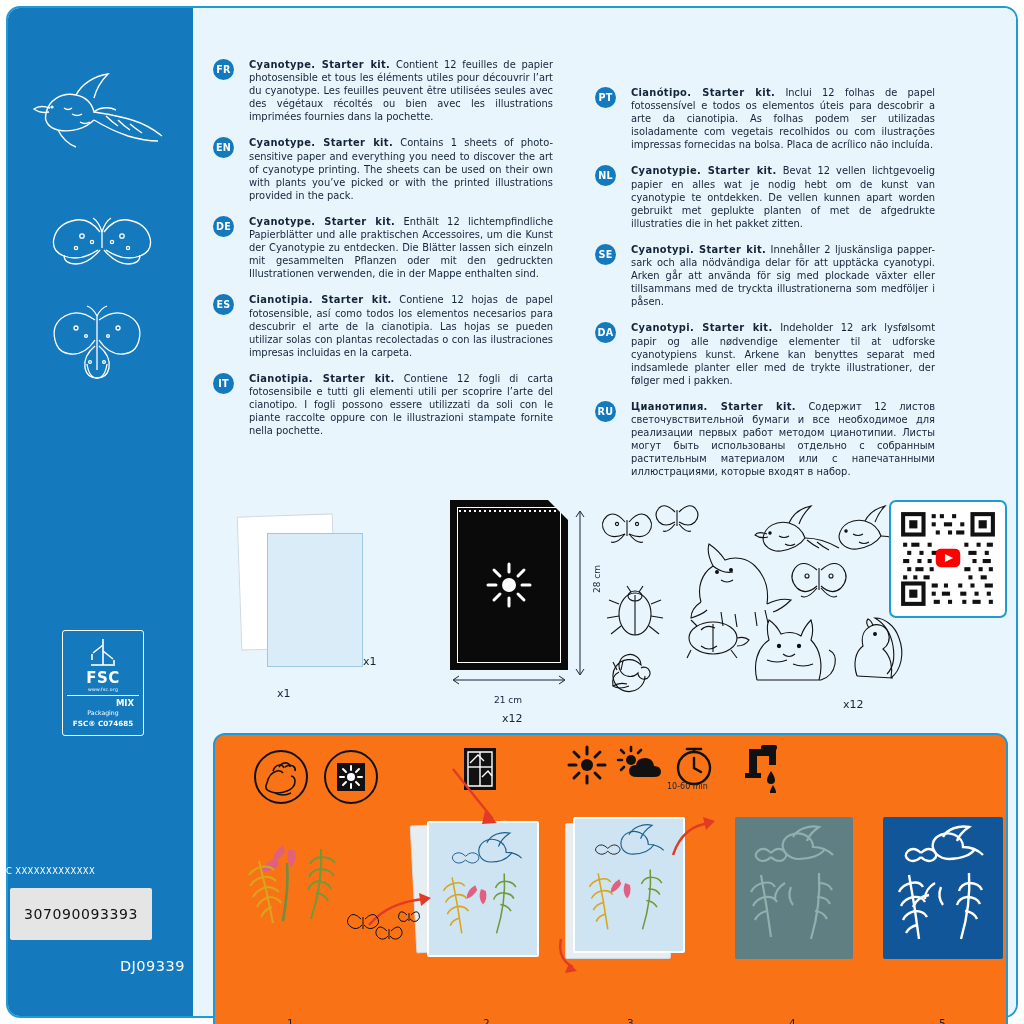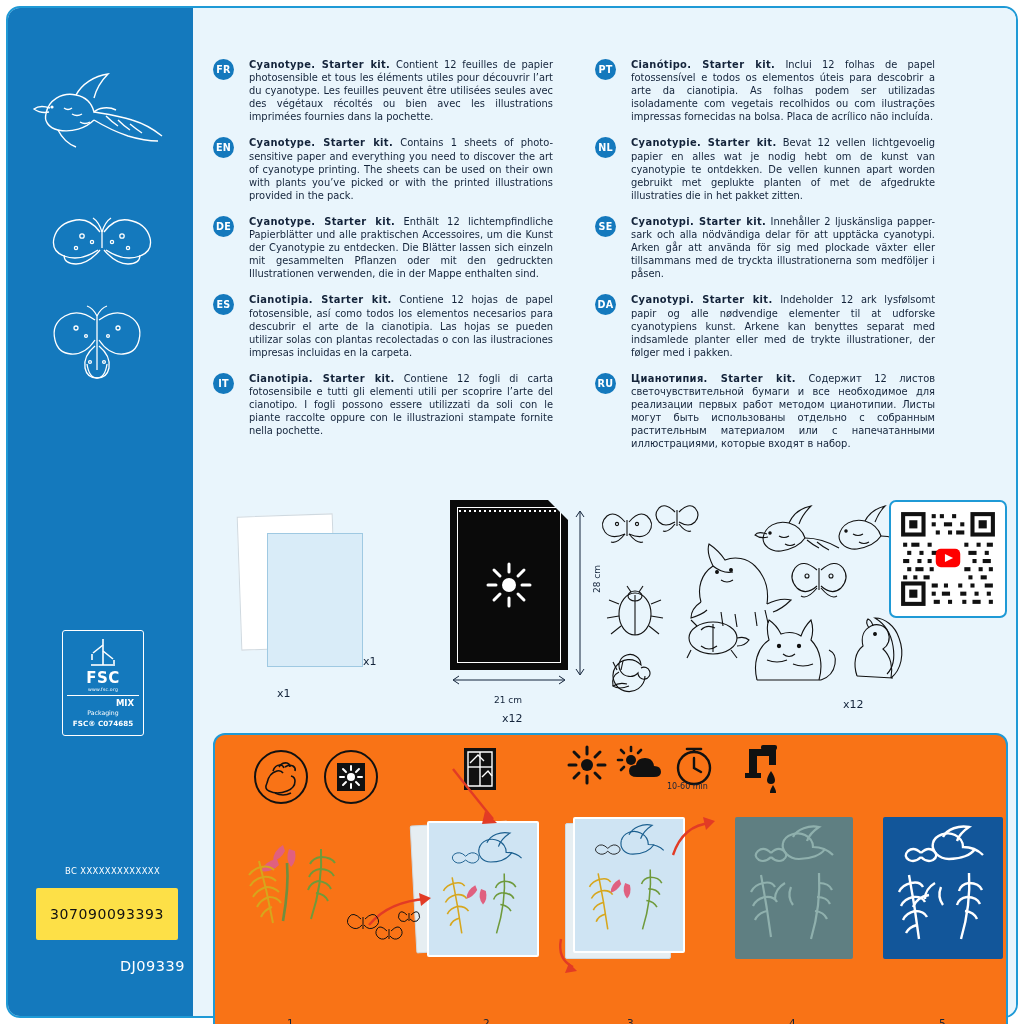--- a/index.html
+++ b/index.html
@@ -55,38 +55,38 @@
   .fsc .fsc-pack { font-size:6.2px; margin-top:1px;}
   .fsc .fsc-code { font-size:7.2px; font-weight:bold; margin-top:3px;}
 
   
   .brand {
     position:absolute; left:0px; top:760px; width:185px;
     color:#ffffff; text-align:center;
     font-size:9.6px; line-height:13.2px;
   }
   .barcode-label {
-    position:absolute; left:0; top:866px; width:185px; text-align:center;
-    color:#ffffff; font-size:8.4px; letter-spacing:.4px;padding-left:40px;
+    position:absolute; left:0; top:866px; width:185px; 
+    color:#ffffff; font-size:8.4px; letter-spacing:.4px;
   }
   .barcode-box {
-    position:absolute; left:36px; top:888px; width:142px; height:52px;
-    background:#fde047; border-radius:2px;
+    position:absolute; left:10px; top:888px; width:142px; height:52px;
+    background:#e5e5e5; border-radius:2px;
     display:flex; align-items:center; justify-content:center;
     color:#111; font-size:14px; letter-spacing:.6px;
   }
   .ref {
     position:absolute; left:0; top:958px; width:185px; text-align:right;
     color:#ffffff; font-size:14.5px; letter-spacing:.5px;
   }
 
   
   .col { position:absolute; top:58px; width:340px; }
   .col-left { left:213px; }
-  .col-right { left:595px; }
+  .col-right { left:595px;margin-top:28px; }
 
   .lang-block { position:relative; margin-bottom:13px; padding-left:36px; }
   .lang-badge {
     position:absolute; left:0; top:1px;
     width:21px; height:21px; border-radius:50%;
     background:#1479bd; color:#ffffff;
     font-size:9.6px; font-weight:bold;
     display:flex; align-items:center; justify-content:center;
     letter-spacing:.3px;
   }

